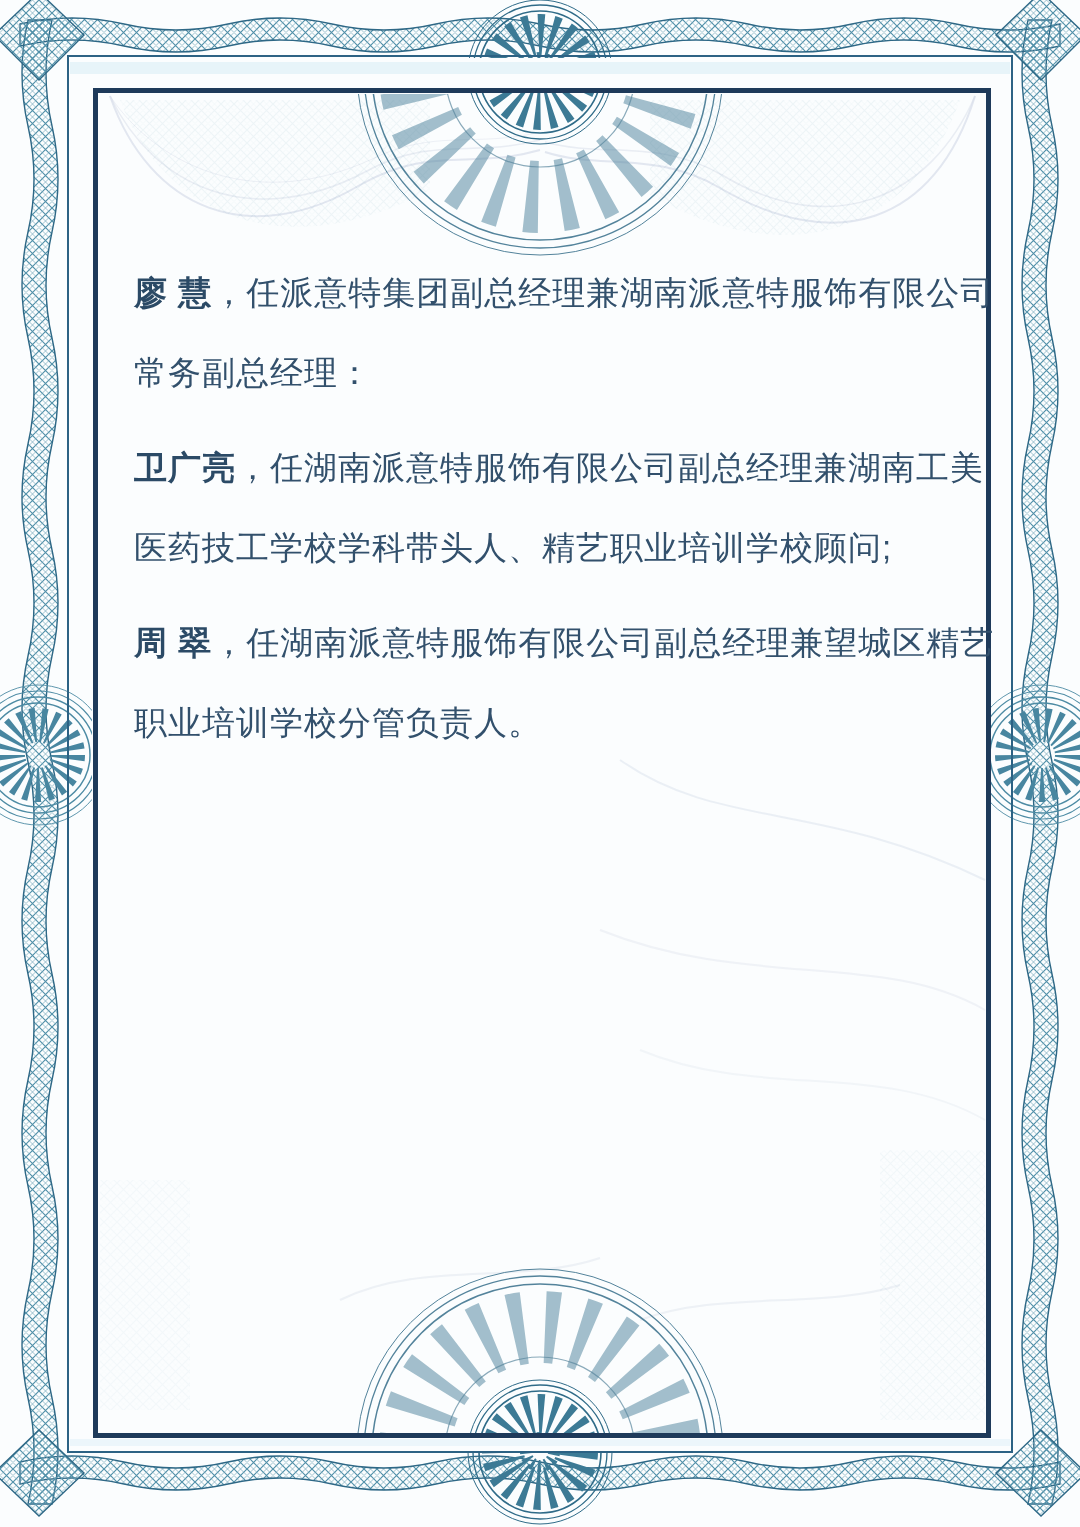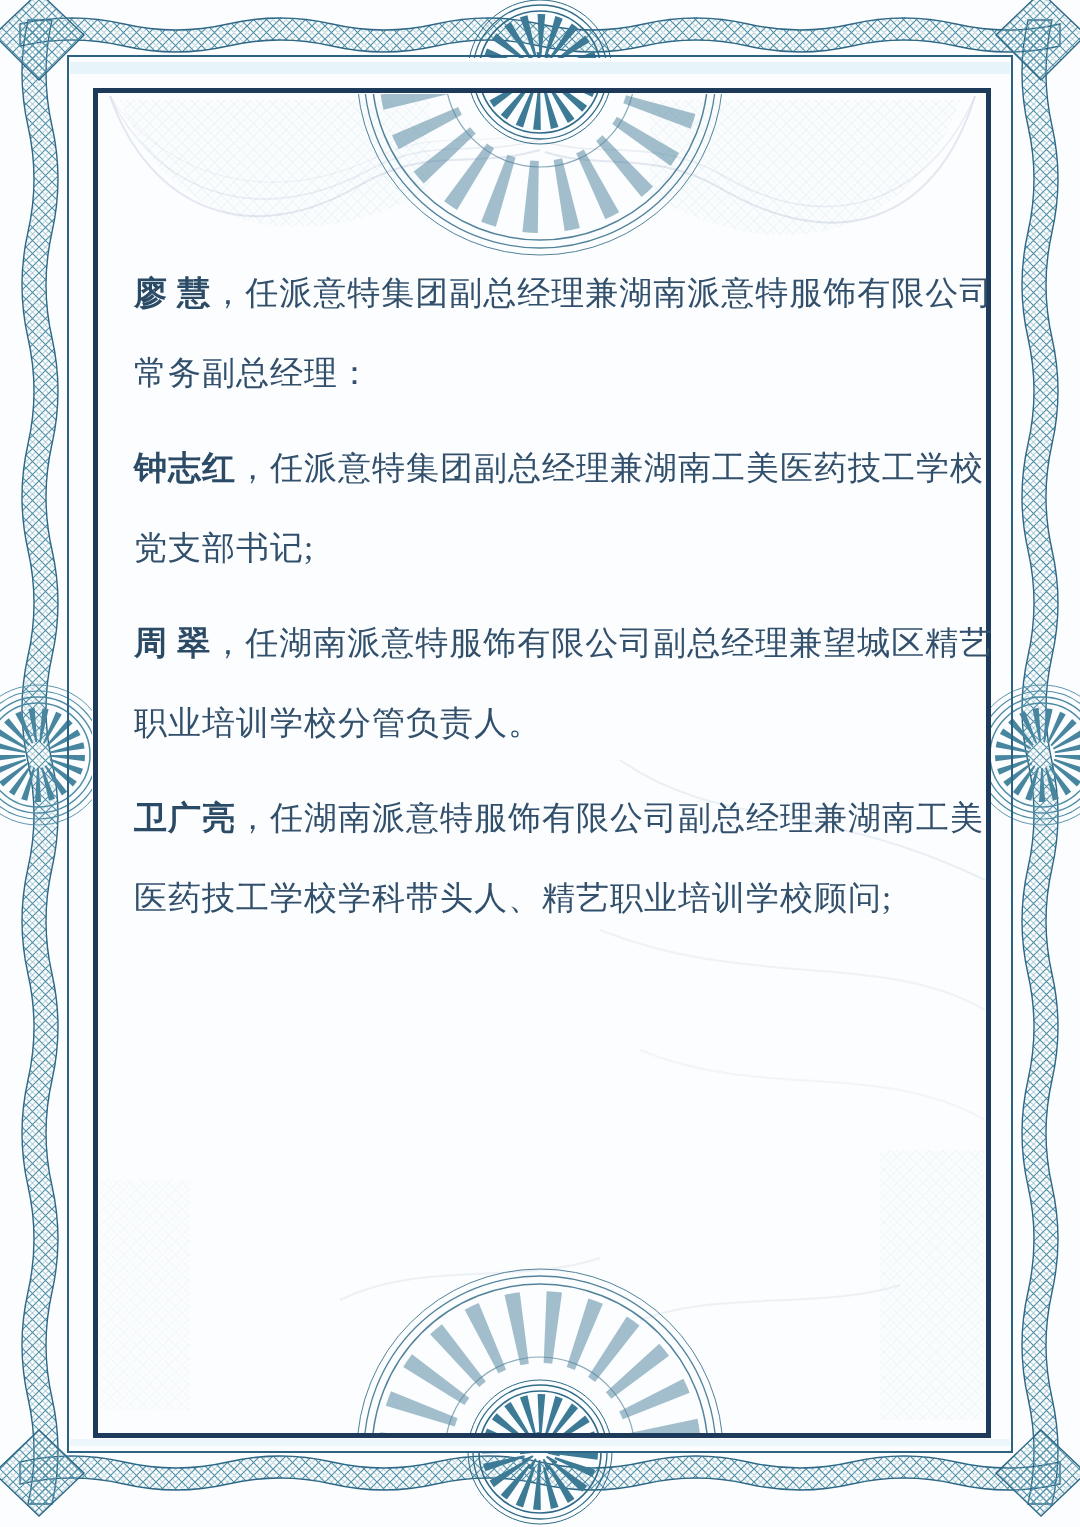--- a/index.html
+++ b/index.html
@@ -12,21 +12,20 @@
   }
   .decor{position:absolute;inset:0;}
   .content{
     position:absolute;
     left:134px;top:253px;width:886px;
     color:#32506c;
     font-size:33px;
     line-height:80px;
     letter-spacing:1px;
     z-index:2;
-    font-family:Liberation Serif, serif;
   }
   .content p{
     margin:0 0 15px 0;
     white-space:pre-wrap;
   }
   .content .nm{font-weight:700;color:#2b4a66;}
   .content .detail{font-weight:500;}
 </style>
 </head>
 <body>
@@ -137,21 +136,19 @@
     </g>
 
     <rect x="68" y="56" width="944" height="1396" fill="none" stroke="#2c6284" stroke-width="2"></rect>
 
     <rect x="95.5" y="90.5" width="893" height="1345" fill="none" stroke="#1e3a5a" stroke-width="5"></rect>
   </svg>
 
   <div class="content">
     <p><span class="nm">廖 慧</span><span class="detail">，任派意特集团副总经理兼湖南派意特服饰有限公司
 常务副总经理：</span></p>
-    <p><span class="nm">钟志红</span><span class="detail">，任派意特集团副总经理兼湖南工美医药技工学校
-党支部书记;</span></p>
+    <p><span class="nm">卫广亮</span><span class="detail">，任湖南派意特服饰有限公司副总经理兼湖南工美
+医药技工学校学科带头人、精艺职业培训学校顾问;</span></p>
     <p><span class="nm">周 翠</span><span class="detail">，任湖南派意特服饰有限公司副总经理兼望城区精艺
 职业培训学校分管负责人。</span></p>
-    <p><span class="nm">卫广亮</span><span class="detail">，任湖南派意特服饰有限公司副总经理兼湖南工美
-医药技工学校学科带头人、精艺职业培训学校顾问;</span></p>
   </div>
 
 </div>
 
 </body></html>

